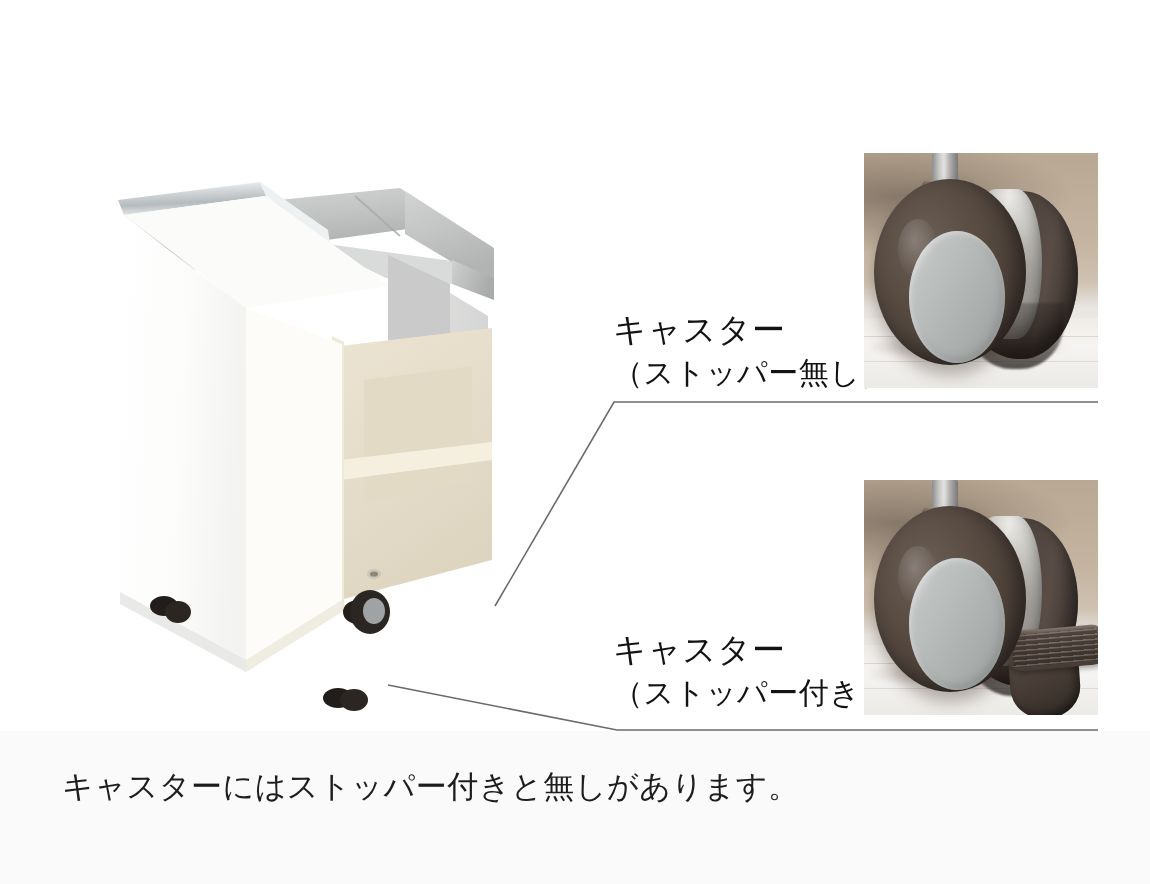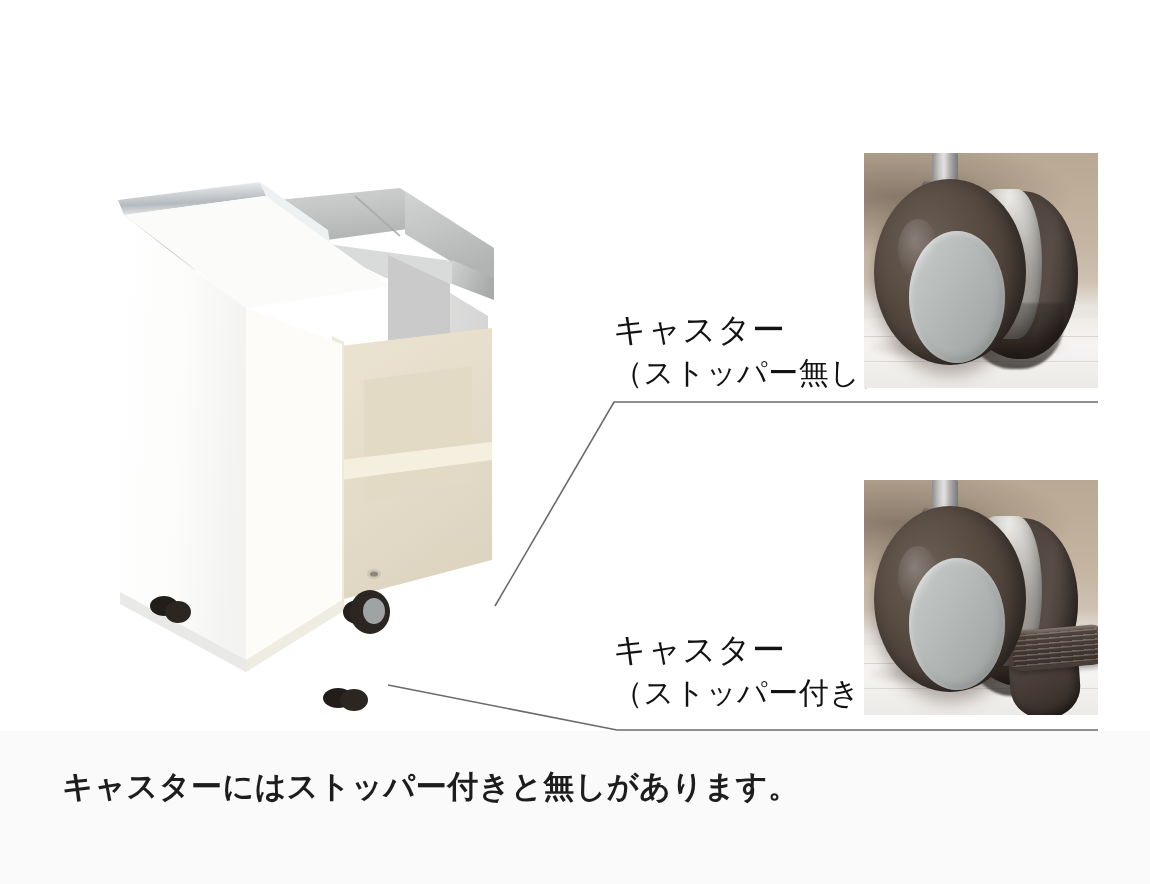--- a/index.html
+++ b/index.html
@@ -17,21 +17,21 @@
   
   .panel-bottom {
     position:absolute; left:0; top:731px; width:1150px; height:153px;
     background:#fafafa;
   }
   .caption-text {
     position:absolute; left:62px; top:762px;
     font-size:31px; line-height:49px; color:#1d1d1d;
     letter-spacing:0.5px; white-space:nowrap;
   }
-  .caption-text div { font-weight:700; }
+  .caption-text div { font-weight:400; }
 
   
   .callout { position:absolute; text-align:left; color:#121212; white-space:nowrap; }
   .callout .l1 { font-size:33px; line-height:44px; letter-spacing:1px; }
   .callout .l2 { font-size:30px; line-height:42px; letter-spacing:0.5px; }
   #callout-top    { left:613px; top:268px; }
   #callout-bottom { left:613px; top:588px; }
 
   
   #leaders { position:absolute; left:0; top:0; width:1150px; height:731px; }

